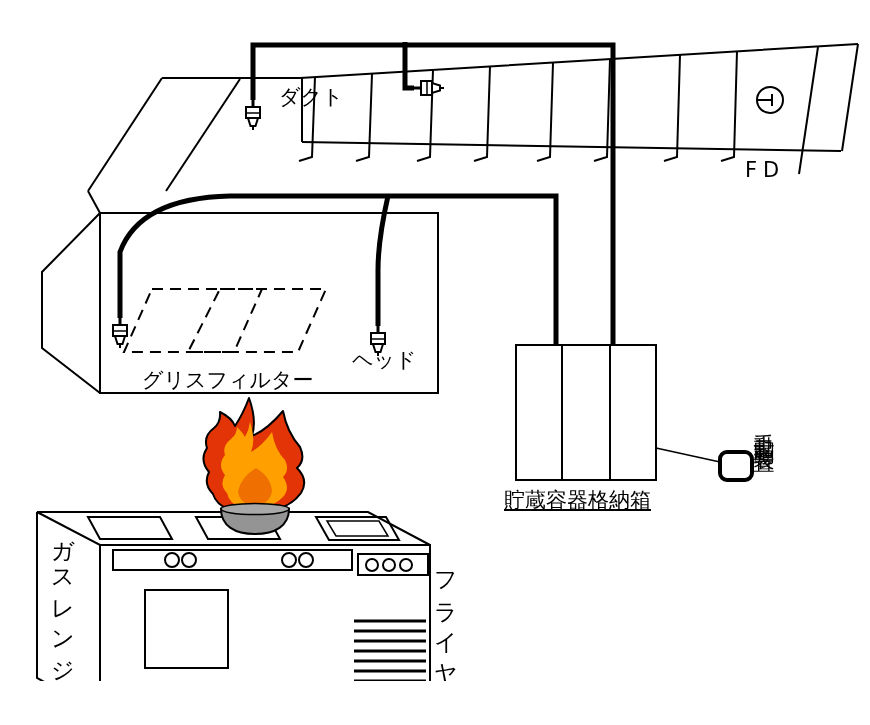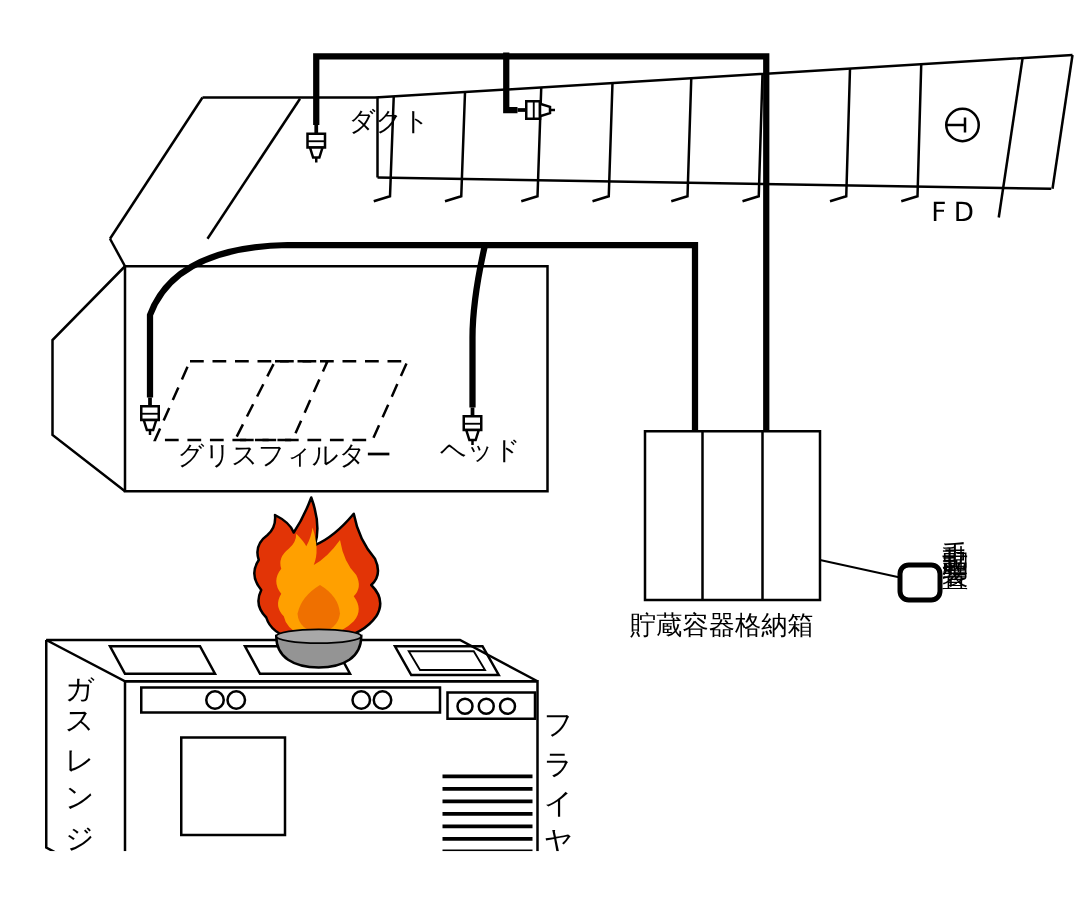--- a/index.html
+++ b/index.html
@@ -159,25 +159,25 @@
       <path stroke="#000" stroke-width="2" d="M221,509 C221,526 235,534 255,534 C275,534 289,526 289,509 C275,514 235,514 221,509 Z" fill="#949494"></path>
       <ellipse cx="255" cy="509" rx="34" ry="5.5" stroke="#000" stroke-width="1.5" fill="#a8a8a8"></ellipse>
     </g>
 
   </svg>
 
   <div class="lbl" style="left:279px;top:86px;">ダクト</div>
 
   <div class="lbl fd" style="left:745px;top:147px;margin-top:12px;">FD</div>
 
-  <div class="lbl" style="left:142px;top:353px;">グリスフィルター</div>
+  <div class="lbl" style="left:142px;top:369px;">グリスフィルター</div>
 
   <div class="lbl" style="left:352px;top:349px;">ヘッド</div>
 
-  <div class="lbl" style="left:504px;top:489px;">貯蔵容器格納箱</div>
+  <div class="lbl" style="left:504px;top:489px;text-decoration:underline;">貯蔵容器格納箱</div>
 
   <div class="lbl v" style="left:752px;top:416px;">手動起動装置</div>
 
   <div class="lbl v big" style="left:50px;top:524px;">ガスレンジ</div>
 
   <div class="lbl v big" style="left:433px;top:556px;">フライヤー</div>
 
   <div id="bottom-bar"></div>
 
 </div>

